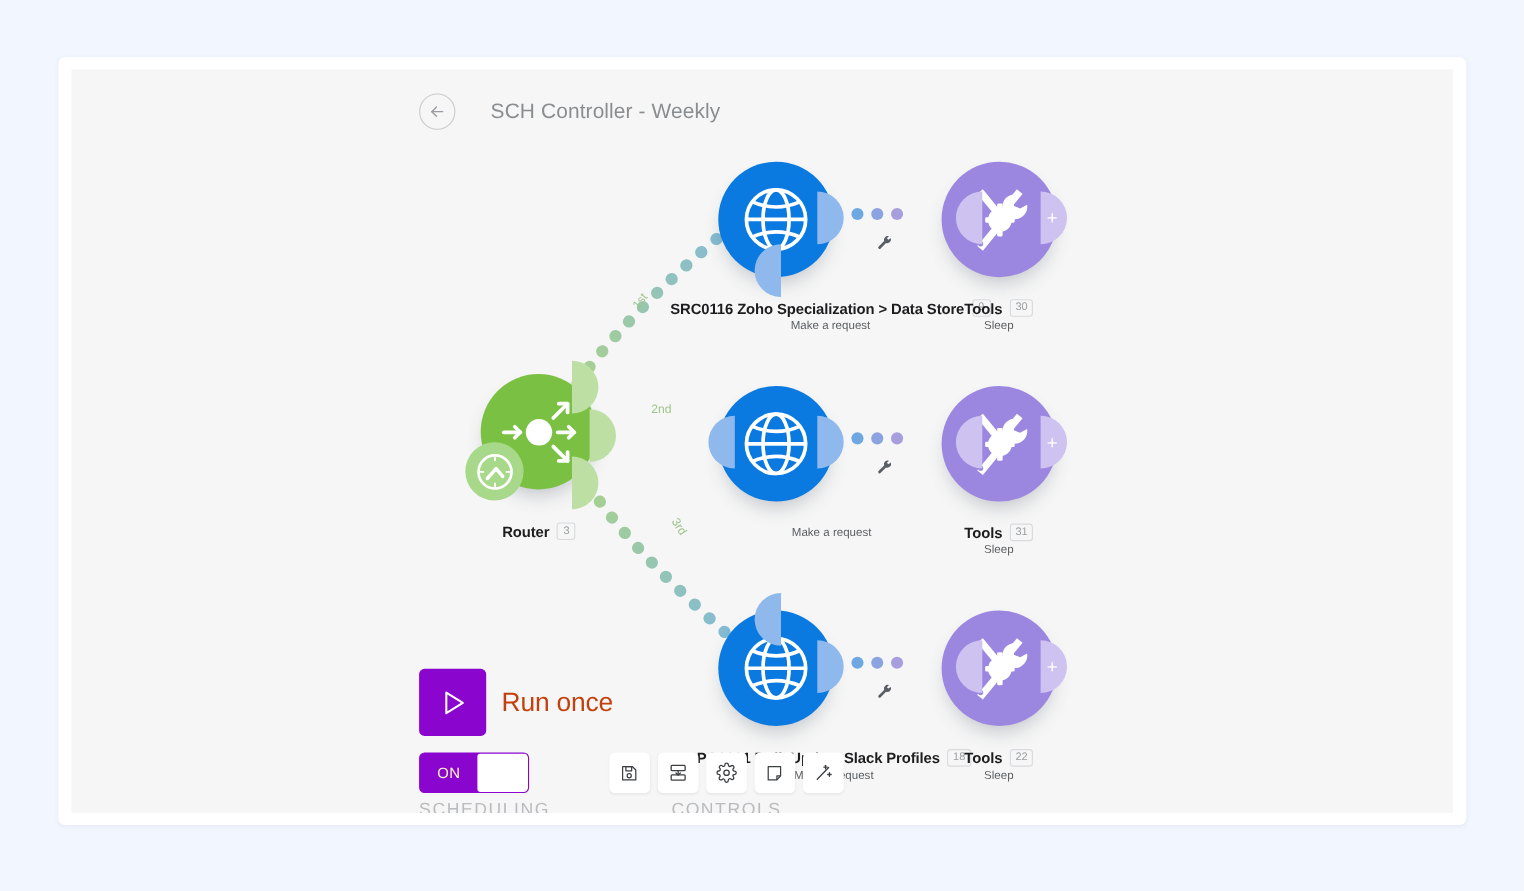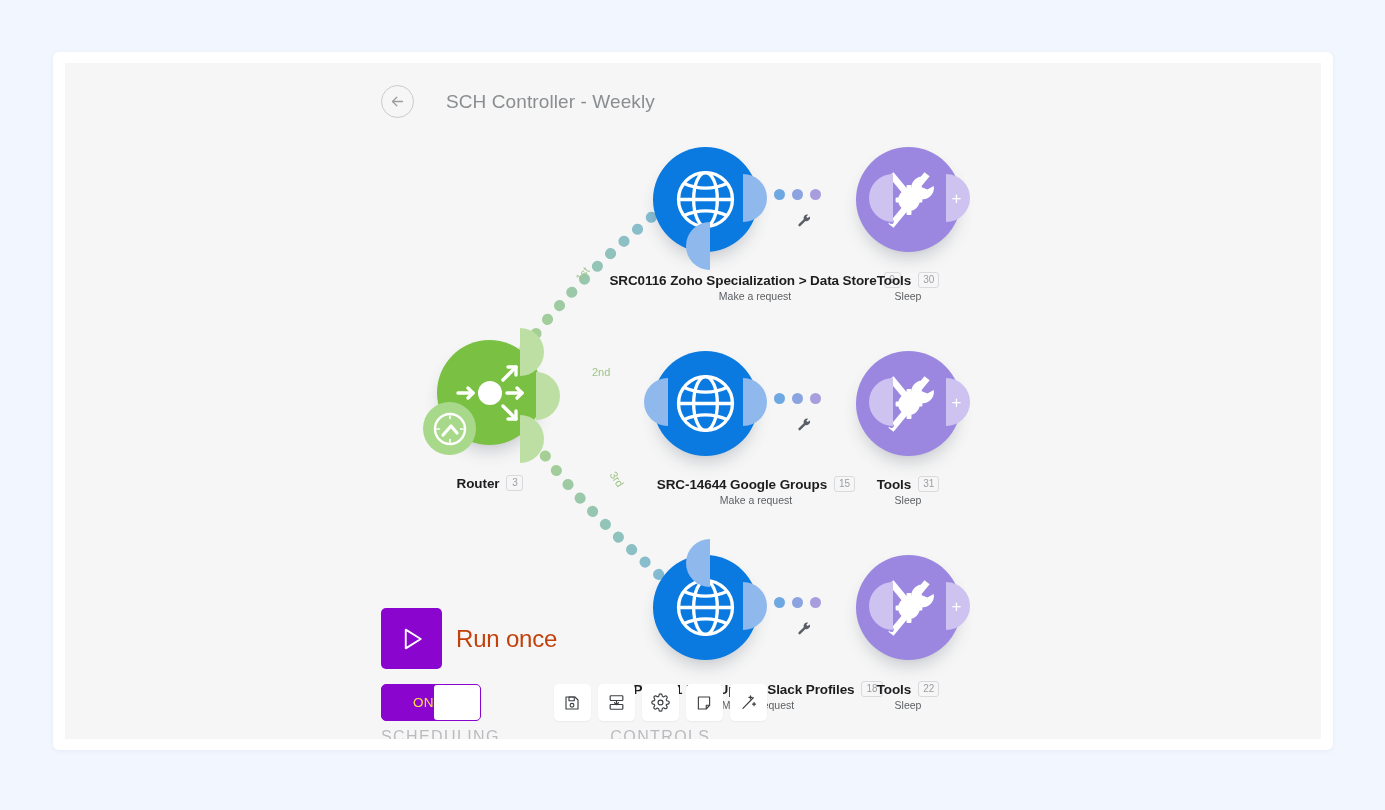--- a/index.html
+++ b/index.html
@@ -103,21 +103,21 @@
   #controls-row{display:flex;align-items:flex-start;gap:17px;}
   .grp{display:flex;flex-direction:column;}
   .grp-caption{
     font-size:16px;color:#b9bbbe;letter-spacing:1.4px;margin-top:7px;
   }
   #sched-toggle{
     width:100px;height:37px;border-radius:5px;border:1.5px solid #8a05ce;
     background:#8a05ce;display:flex;align-items:center;cursor:pointer;overflow:hidden;
   }
   #sched-toggle .on-txt{
-    flex:0 0 52px;text-align:right;color:#fde047;font-size:13.5px;letter-spacing:.4px;
+    flex:0 0 52px;text-align:center;color:#fef9c3;font-size:13.5px;letter-spacing:.4px;
   }
   #sched-toggle .knob{flex:1;height:100%;background:#fff;border-radius:3px;}
   #schedule-pill{
     height:37px;background:#fff;border-radius:5px;display:flex;align-items:center;
     gap:10px;padding:0 17px 0 14px;cursor:pointer;
     box-shadow:0 1px 2px rgba(0,0,0,.05);
   }
   #schedule-pill .txt{font-size:15.5px;color:#2c2e30;white-space:nowrap;}
   .ctrl-icons{display:flex;gap:7px;}
   .ctrl-btn{
@@ -311,24 +311,20 @@
               <rect x="19" y="29.6" width="5" height="4.8" rx="1"></rect>
               <rect x="40" y="29.6" width="5" height="4.8" rx="1"></rect>
             </g>
           </svg>
         </div>
         <div class="plusmoon" style="left:90px;top:27px;">
           <span>+</span>
         </div>
       </div>
       <div class="nlabel" style="left:541px;top:413px;width:300px;">
-        <div class="row1">
-          <span class="ntitle">SRC-14644 Google Groups</span>
-          <span class="nbadge">15</span>
-        </div>
         <div class="nsub">Make a request</div>
       </div>
       <div class="nlabel" style="left:783px;top:413px;width:120px;">
         <div class="row1">
           <span class="ntitle">Tools</span>
           <span class="nbadge">31</span>
         </div>
         <div class="nsub">Sleep</div>
       </div>
 

